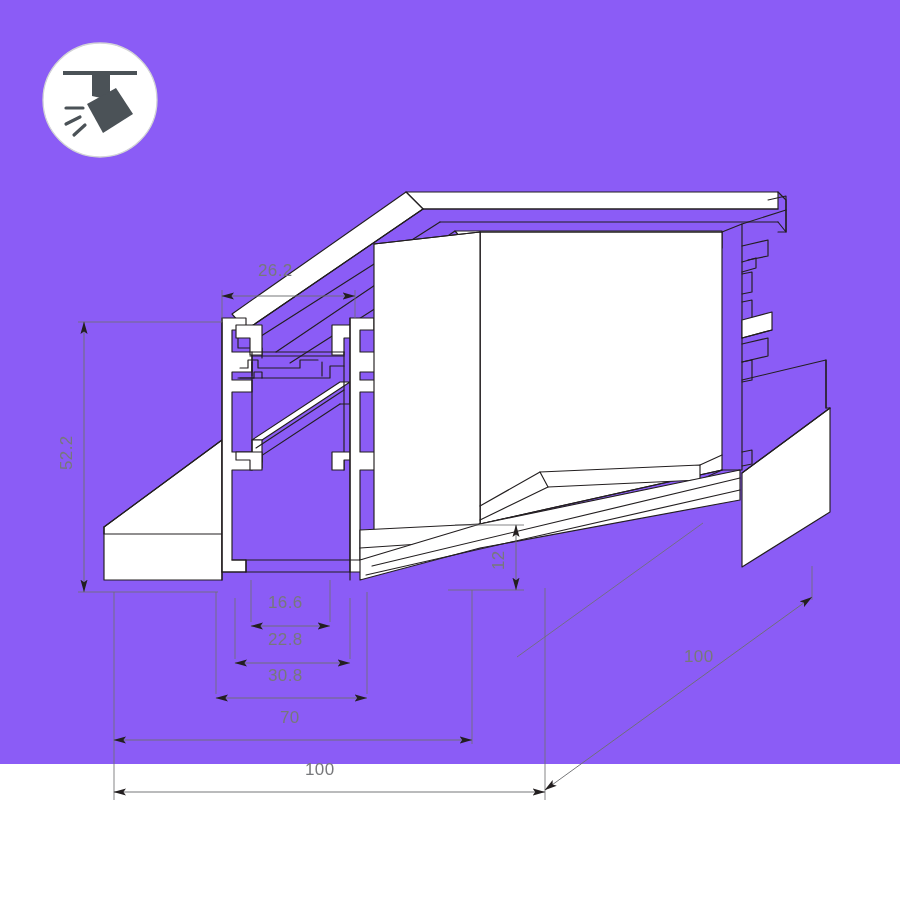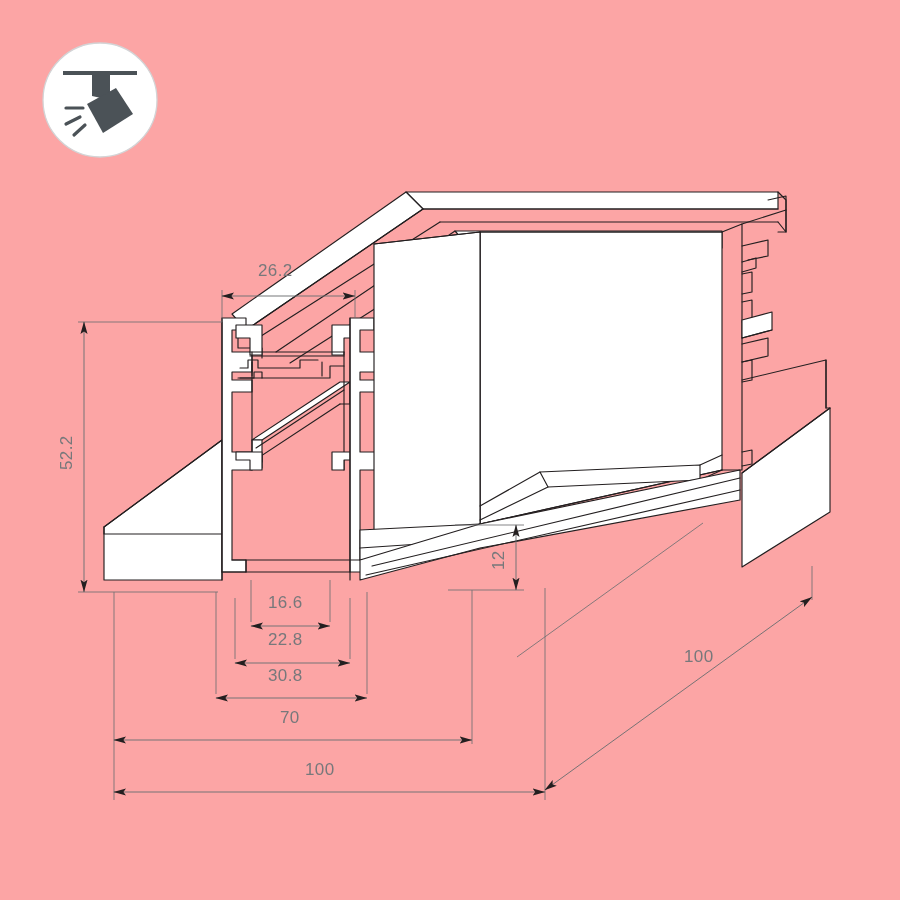--- a/index.html
+++ b/index.html
@@ -10,22 +10,22 @@
   }
   body {
     width: 900px;
     height: 900px;
     font-family: "Liberation Sans", sans-serif;
     overflow: hidden;
   }
   #canvas-root {
     position: relative;
     width: 900px;
-    height: 900px;
-    background: #fca5a5;
+    height: 764px;
+    background: #8b5cf6;
   }
   svg#drawing {
     position: absolute;
     top: 0;
     left: 0;
     width: 900px;
     height: 900px;
     display: block;
   }
   .obj-line {

